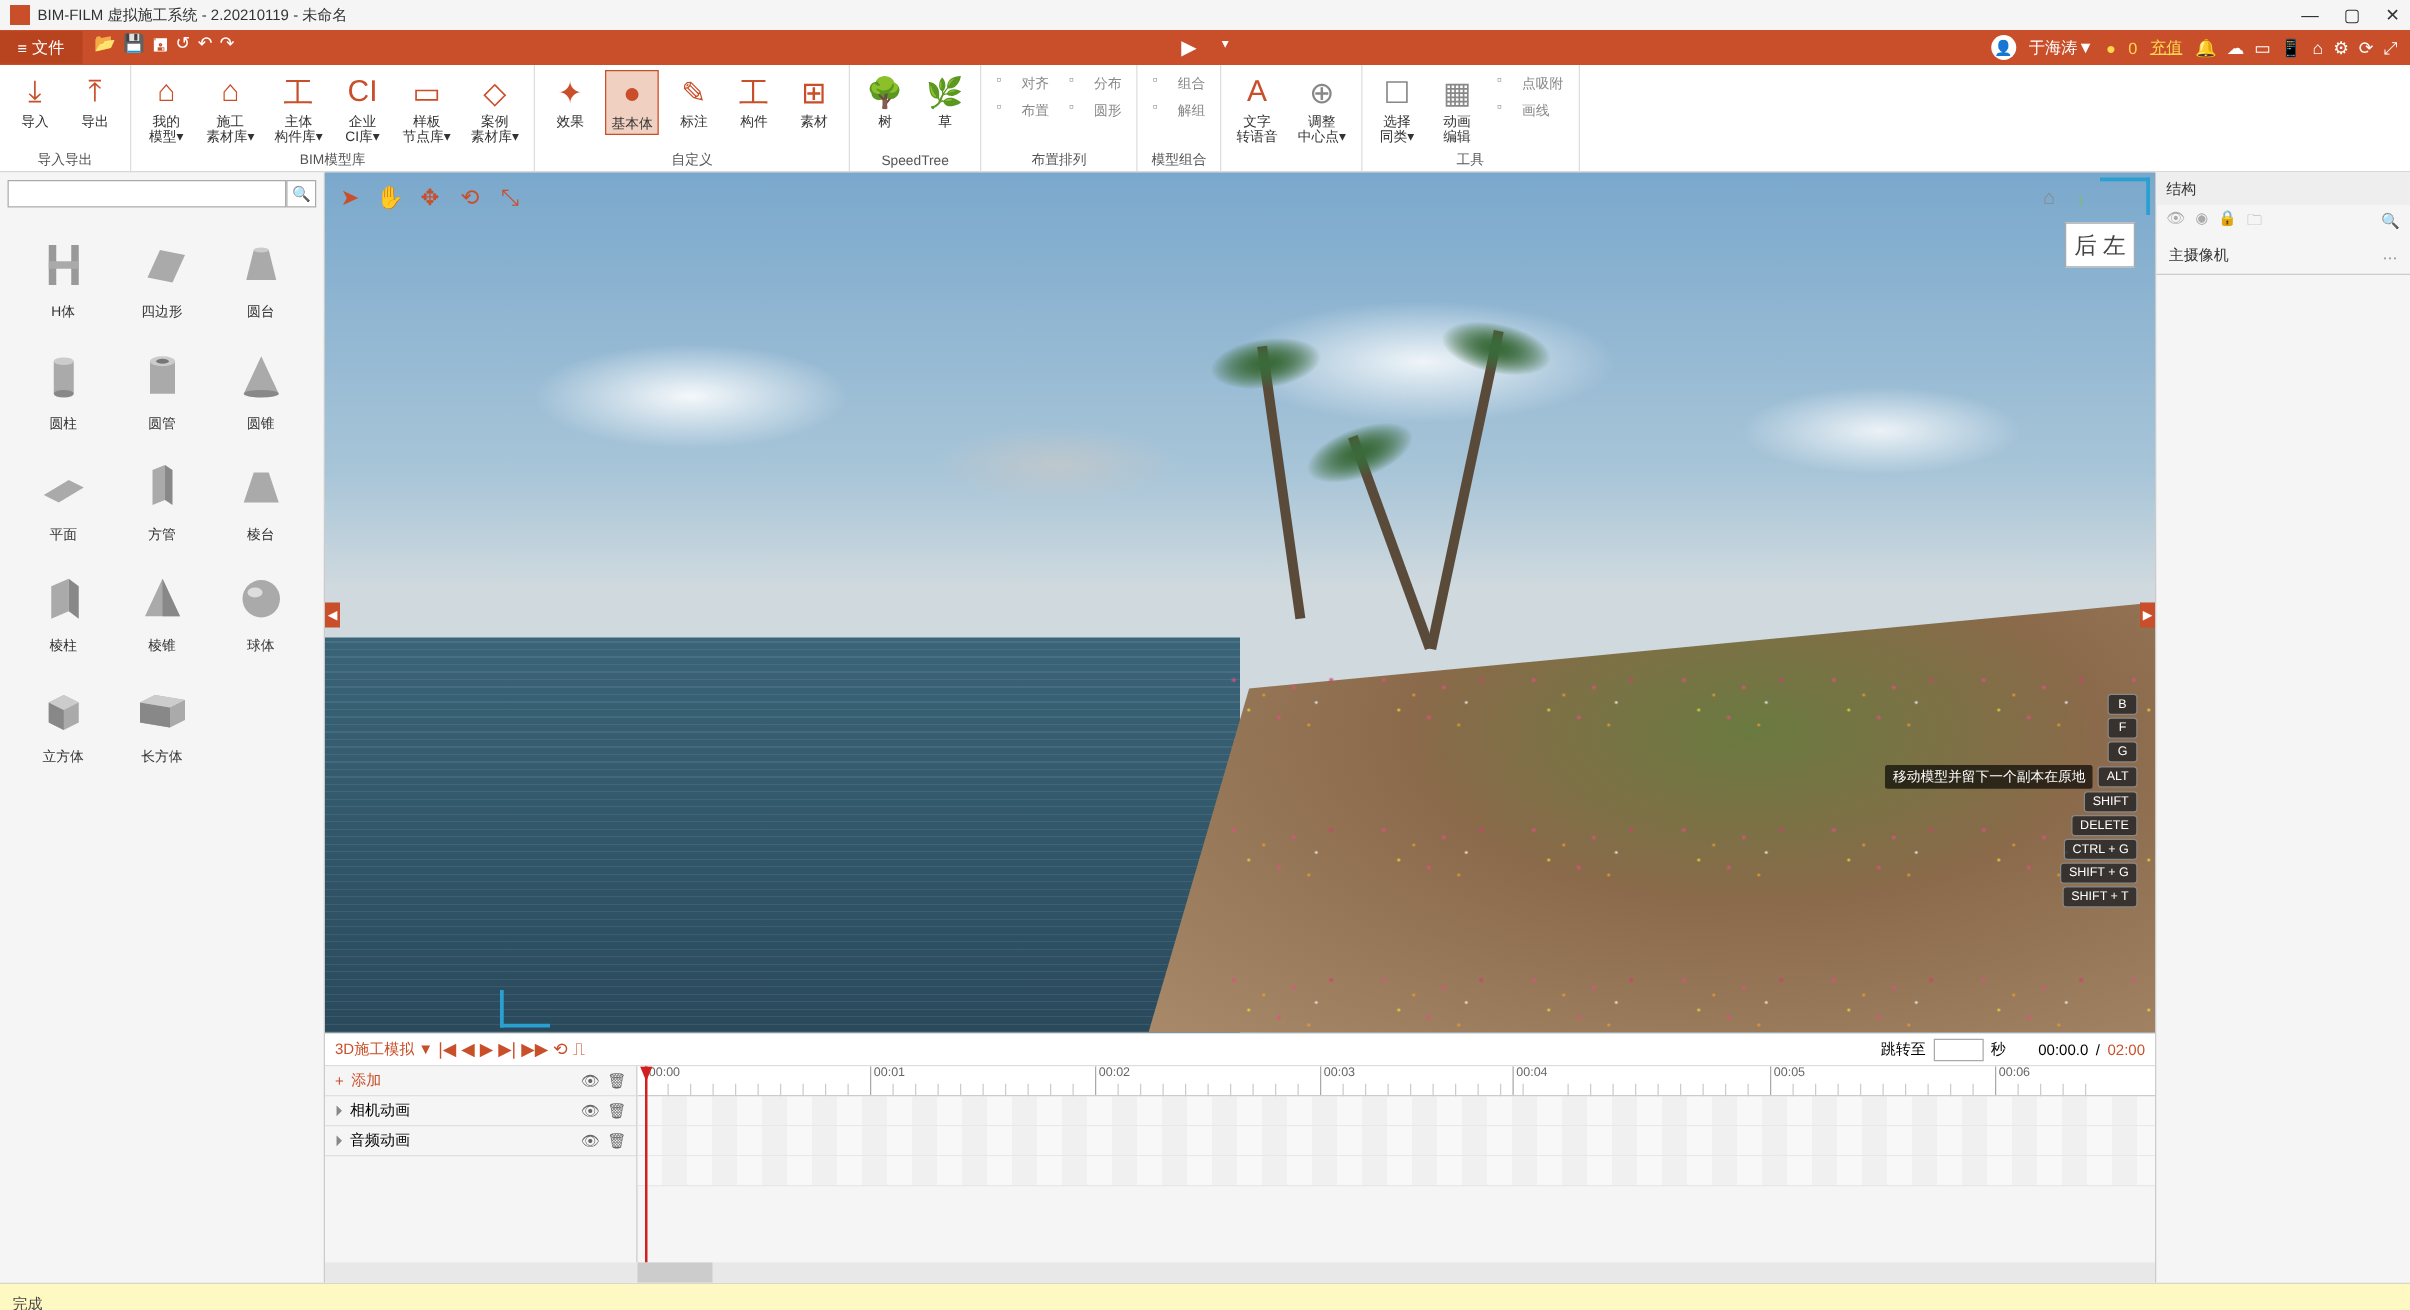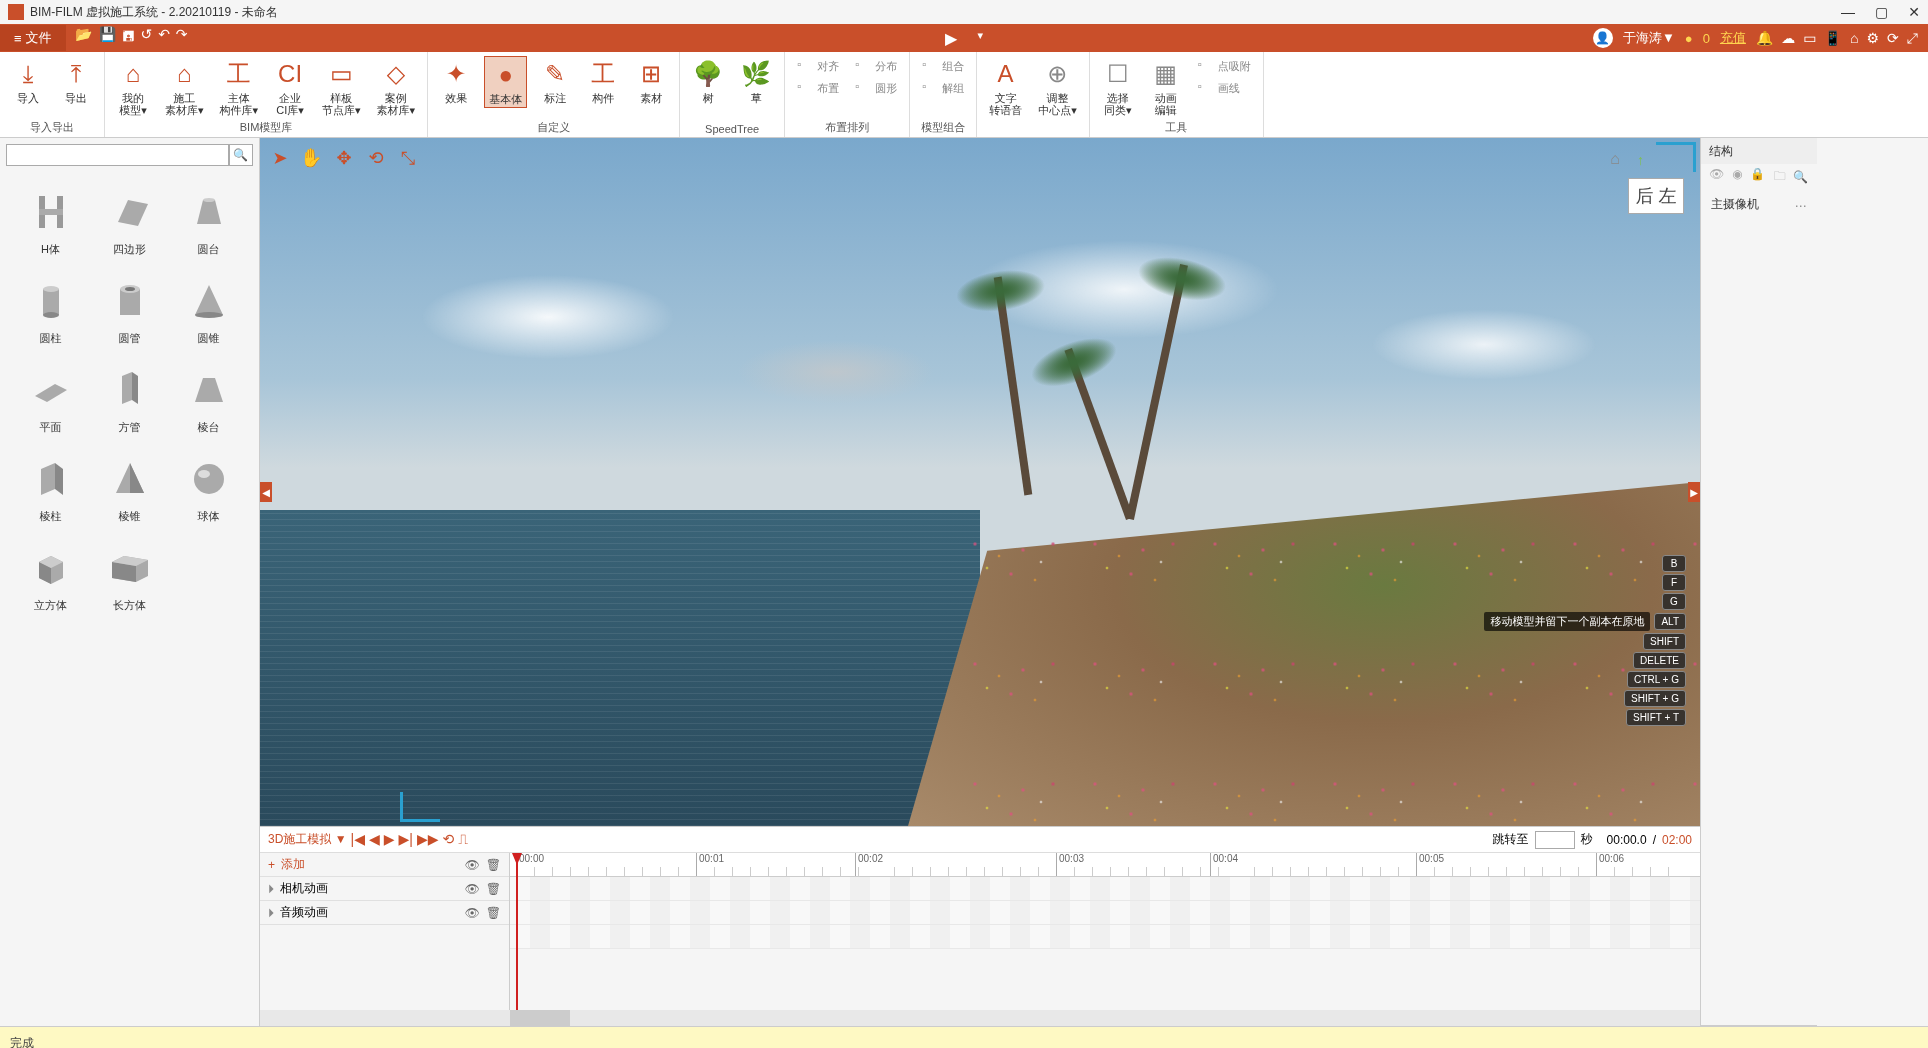--- a/index.html
+++ b/index.html
@@ -117,21 +117,21 @@
 .tl-ruler { height: 24px; border-bottom: 1px solid #ccc; position: relative; background: #fff; }
 .tl-ruler .tick { position: absolute; top: 0; height: 100%; border-left: 1px solid #aaa; font-size: 10px; color: #666; padding-left: 2px; }
 .tl-ruler .minor { position: absolute; top: 14px; height: 10px; border-left: 1px solid #ccc; }
 .tl-lane { height: 24px; border-bottom: 1px solid #e8e8e8; background: repeating-linear-gradient(90deg, #f8f8f8 0 20px, #f0f0f0 20px 40px); }
 .playhead { position: absolute; top: 0; bottom: 0; left: 6px; width: 2px; background: #d02020; z-index: 5; }
 .playhead::before { content:""; position:absolute; top:0; left:-4px; width:10px; height:12px; background:#d02020; clip-path: polygon(0 0, 100% 0, 50% 100%); }
 .tl-scroll { height: 16px; background: #e8e8e8; position: relative; }
 .tl-scroll .thumb { position: absolute; left: 250px; width: 60px; height: 100%; background: #ccc; }
 
 
-.right-panel { width: 228px; background: #f5f5f5; border-left: 1px solid #ccc; display: flex; }
+.right-panel { width: 204px; background: #f5f5f5; border-left: 1px solid #ccc; display: flex; flex-direction: column; }
 .rp-section { border-bottom: 1px solid #ccc; }
 .rp-header { height: 26px; background: #eee; display: flex; align-items: center; justify-content: space-between; padding: 0 8px; font-size: 12px; color: #333; }
 .rp-toolbar { height: 26px; display: flex; align-items: center; gap: 8px; padding: 0 8px; color: #aaa; justify-content: space-between; }
 .rp-toolbar .icons { display: flex; gap: 8px; }
 .rp-content { padding: 6px 10px; font-size: 12px; color: #333; }
 .rp-content .row { display: flex; justify-content: space-between; align-items: flex-end; }
 
 
 .statusbar { height: 34px; background: #fef9c3; border-top: 1px solid #ccc; display: flex; align-items: center; padding: 0 10px; font-size: 12px; color: #444; }
 
@@ -561,21 +561,21 @@
             <span>▶|</span>
             <span>▶▶</span>
             <span>⟲</span>
             <span>⎍</span>
           </div>
         </div>
         <div class="right">
           <span>跳转至</span>
           <input type="text" style="">
           <span>秒</span>
-          <span style="margin-left:8px">00:00.0</span>
+          <span style="margin-left:20px">00:00.0</span>
           <span>/</span>
           <span style="color:#c94f2a">02:00</span>
         </div>
       </div>
       <div class="tl-body">
         <div class="tl-tracks">
           <div class="tl-track-row">
             <div class="name add">
               <span>+</span>
               <span>添加</span>
@@ -623,21 +623,21 @@
               <div class="tick" style="left: 186px;">00:01</div>
               <div class="minor" style="left: 204px;"></div>
               <div class="minor" style="left: 222px;"></div>
               <div class="minor" style="left: 240px;"></div>
               <div class="minor" style="left: 258px;"></div>
               <div class="minor" style="left: 276px;"></div>
               <div class="minor" style="left: 294px;"></div>
               <div class="minor" style="left: 312px;"></div>
               <div class="minor" style="left: 330px;"></div>
               <div class="minor" style="left: 348px;"></div>
-              <div class="tick" style="left: 345px;">00:02</div>
+              <div class="tick" style="left: 366px;">00:02</div>
               <div class="minor" style="left: 384px;"></div>
               <div class="minor" style="left: 402px;"></div>
               <div class="minor" style="left: 420px;"></div>
               <div class="minor" style="left: 438px;"></div>
               <div class="minor" style="left: 456px;"></div>
               <div class="minor" style="left: 474px;"></div>
               <div class="minor" style="left: 492px;"></div>
               <div class="minor" style="left: 510px;"></div>
               <div class="minor" style="left: 528px;"></div>
               <div class="tick" style="left: 546px;">00:03</div>

